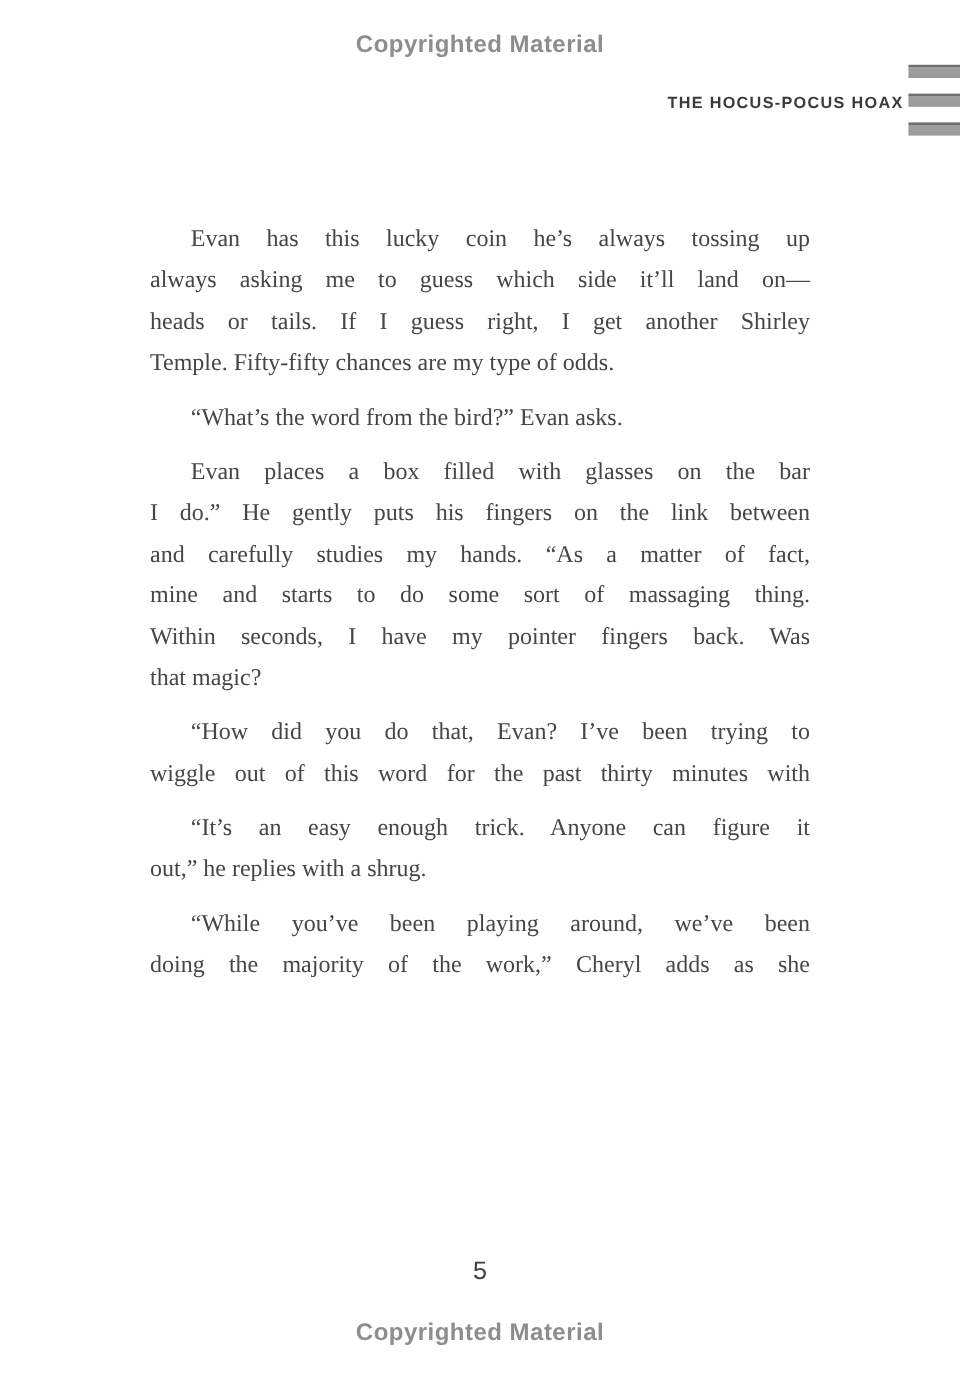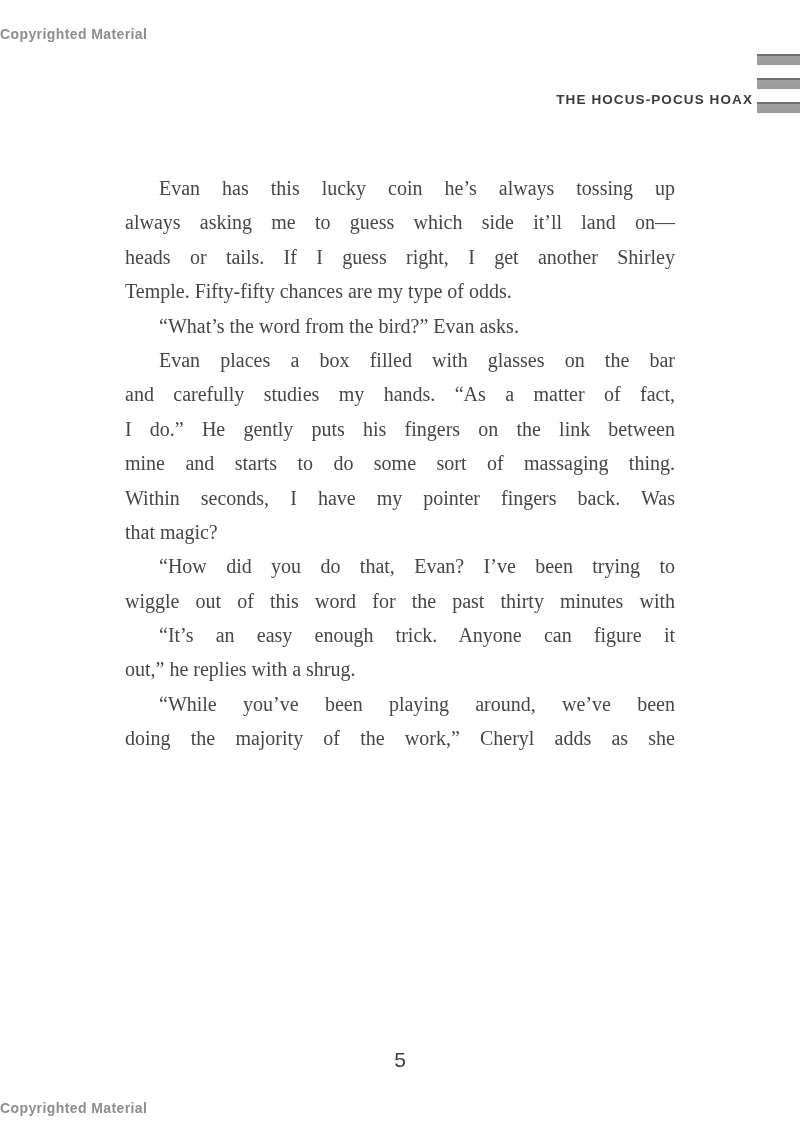--- a/index.html
+++ b/index.html
@@ -11,33 +11,33 @@
     position: relative;
     width: 800px;
     height: 1145px;
     overflow: hidden;
     font-family: "Liberation Sans", sans-serif;
   }
   .copyright {
     position: absolute;
     left: 0;
     width: 100%;
-    text-align: left;
+    text-align: center;
     font-family: "Liberation Sans", sans-serif;
     font-weight: 700;
-    font-size: 14px;
+    font-size: 20px;
     letter-spacing: 0.4px;
     color: #8d8d8d;
   }
   .copyright.top { top: 26px; }
   .copyright.bottom { top: 1100px; }
 
   .running-header {
     position: absolute;
-    top: 92px;
+    top: 78px;
     right: 47px;
     font-family: "Liberation Sans", sans-serif;
     font-weight: 700;
     font-size: 13.5px;
     letter-spacing: 1.1px;
     color: #3a3a3a;
     white-space: nowrap;
   }
 
   .edge-bars {
@@ -66,20 +66,21 @@
     height: 34.4px;
     color: #464646;
     white-space: normal;
   }
   .line.j {
     text-align: justify;
     text-align-last: justify;
   }
   .line.indent {
     text-indent: 34px;
+    margin-top: 11px;
   }
 
   .page-number {
     position: absolute;
     top: 1048px;
     left: 0;
     width: 100%;
     text-align: center;
     font-family: "Liberation Sans", sans-serif;
     font-size: 21px;
@@ -105,22 +106,22 @@
       <div class="line j indent">Evan has this lucky coin he’s always tossing up</div>
       <div class="line j">always asking me to guess which side it’ll land on—</div>
       <div class="line j">heads or tails. If I guess right, I get another Shirley</div>
       <div class="line">Temple. Fifty-fifty chances are my type of odds.</div>
     </div>
     <div class="para">
       <div class="line indent">“What’s the word from the bird?” Evan asks.</div>
     </div>
     <div class="para">
       <div class="line j indent">Evan places a box filled with glasses on the bar</div>
+      <div class="line j">I do.” He gently puts his fingers on the link between</div>
       <div class="line j">and carefully studies my hands. “As a matter of fact,</div>
-      <div class="line j">I do.” He gently puts his fingers on the link between</div>
       <div class="line j">mine and starts to do some sort of massaging thing.</div>
       <div class="line j">Within seconds, I have my pointer fingers back. Was</div>
       <div class="line">that magic?</div>
     </div>
     <div class="para">
       <div class="line j indent">“How did you do that, Evan? I’ve been trying to</div>
       <div class="line j">wiggle out of this word for the past thirty minutes with</div>
     </div>
     <div class="para">
       <div class="line j indent">“It’s an easy enough trick. Anyone can figure it</div>

